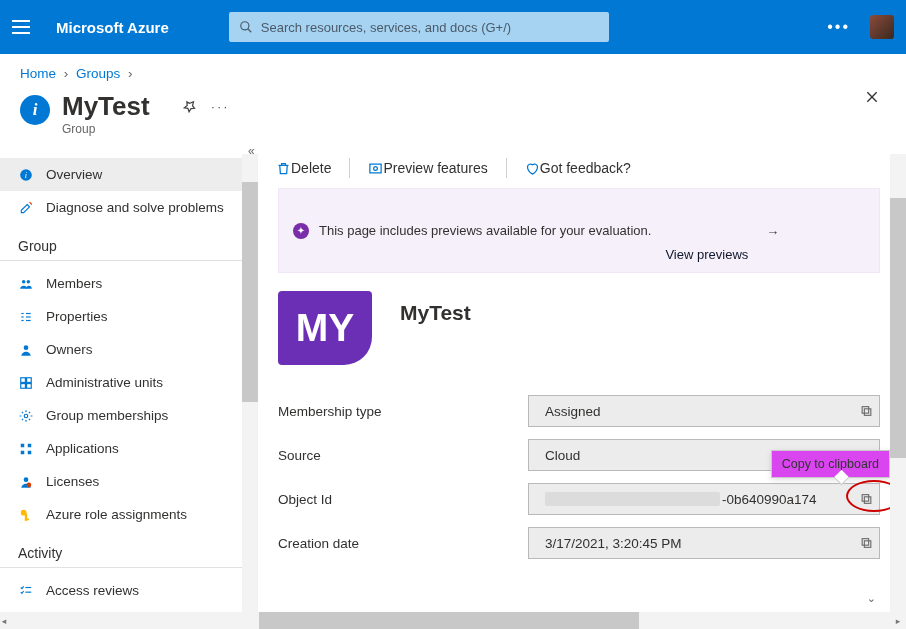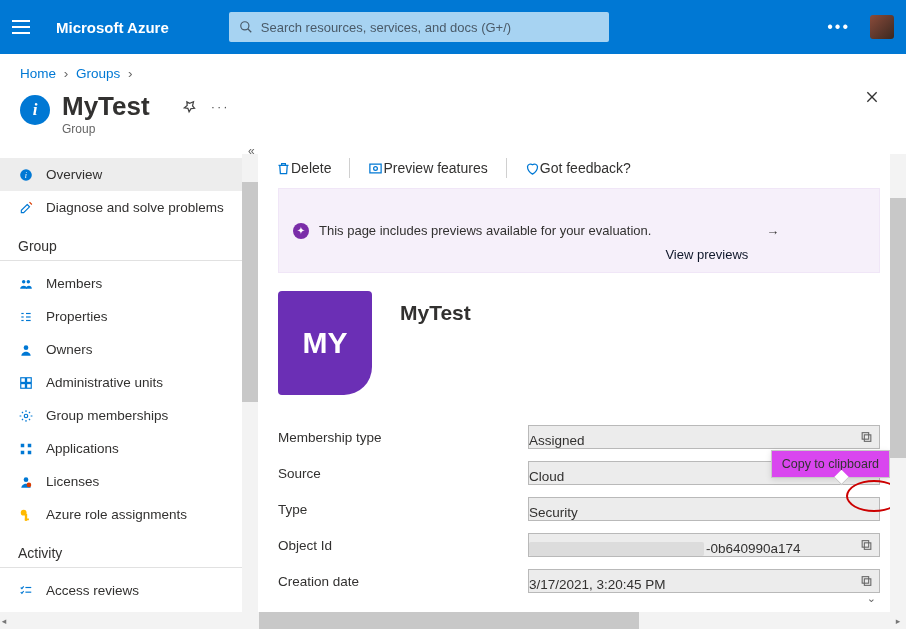--- a/index.html
+++ b/index.html
@@ -59,26 +59,26 @@
   .cmd { display:flex; align-items:center; cursor:pointer; font-size:14px; color:#323130; }
   .cmd .ic { color:#0078d4; display:flex; align-items:center; }
   .cmd-sep { width:1px; height:20px; background:#d0d0d0; }
 
   .preview-banner { margin:0 26px 18px 20px; background:#f6f0fa; border:1px solid #f0e6f7; padding:10px 14px; display:flex; align-items:center; gap:10px; font-size:13px; }
   .preview-banner .pv-ic { width:16px; height:16px; border-radius:50%; background:#7a2da8; display:flex; align-items:center; justify-content:center; color:#fff; font-size:10px; }
   .preview-banner a { color:#0f172a; text-decoration:none; margin-left:4px;margin-top:48px; }
   .preview-banner .arrow { margin-left:8px; }
 
   .group-hero { display:flex; align-items:flex-start; gap:28px; padding:0 0 24px 20px; }
-  .group-avatar { width:94px; height:104px; background:#6b2fb5; color:#fff; display:flex; align-items:center; justify-content:center; font-size:30px; font-weight:600; border-radius:4px 4px 28px 4px; }
+  .group-avatar { width:94px; height:74px; background:#6b2fb5; color:#fff; display:flex; align-items:center; justify-content:center; font-size:39px; font-weight:600; border-radius:4px 4px 28px 4px; }
   .group-hero h2 { font-size:21px; font-weight:600; margin-top:10px; }
 
   .kv { display:grid; grid-template-columns:230px 1fr; align-items:center; padding:6px 26px 6px 20px; gap:20px; }
   .kv .key { font-size:13.5px; color:#323130; }
-  .val-box { background:#ececec; border:1px solid #b9b9b9; height:24px; display:flex; align-items:flex-end; padding:0 0; position:relative; font-size:13.5px; }
+  .val-box { background:#ececec; border:1px solid #b9b9b9; height:32px; display:flex; align-items:center; padding:0 16px; position:relative; font-size:13.5px; }
   .val-box .copy { position:absolute; right:6px; top:50%; transform:translateY(-50%); color:#555; cursor:pointer; }
   .redacted { display:inline-block; height:14px; width:175px; background:#dcdcdc; border-radius:2px; margin-right:2px; vertical-align:middle; }
 
   
   .tooltip { position:absolute; right:16px; top:296px; background:#d946ef; border:1px solid #c8c8c8; padding:6px 10px; font-size:12.5px; color:#333; box-shadow:0 2px 6px rgba(0,0,0,0.12); }
   .tooltip:after { content:""; position:absolute; bottom:-6px; right:42px; width:10px; height:10px; background:#fff; border-right:1px solid #c8c8c8; border-bottom:1px solid #c8c8c8; transform:rotate(45deg); }
   .ellipse-mark { position:absolute; right:4px; top:326px; width:56px; height:32px; border:2px solid #c00; border-radius:50%; pointer-events:none; }
 
   
   .main .fake-scroll { position:absolute; right:0; top:0; width:16px; height:100%; background:#f3f3f3; }
@@ -346,26 +346,20 @@
           <span>Cloud</span>
           <span class="copy">
               <svg width="13" height="13" viewBox="0 0 24 24" fill="none" stroke="#666" stroke-width="2">
                 <rect x="8" y="8" width="12" height="12"></rect>
                 <rect x="4" y="4" width="12" height="12"></rect>
               </svg>
             </span>
         </div>
       </div>
       <div class="kv">
-        <div class="key">Type</div>
-        <div class="val-box">
-          <span>Security</span>
-        </div>
-      </div>
-      <div class="kv">
         <div class="key">Object Id</div>
         <div class="val-box">
           <span class="redacted"></span>
             <span>-0b640990a174</span>
           <span class="copy">
               <svg width="13" height="13" viewBox="0 0 24 24" fill="none" stroke="#666" stroke-width="2">
                 <rect x="8" y="8" width="12" height="12"></rect>
                 <rect x="4" y="4" width="12" height="12"></rect>
               </svg>
             </span>

